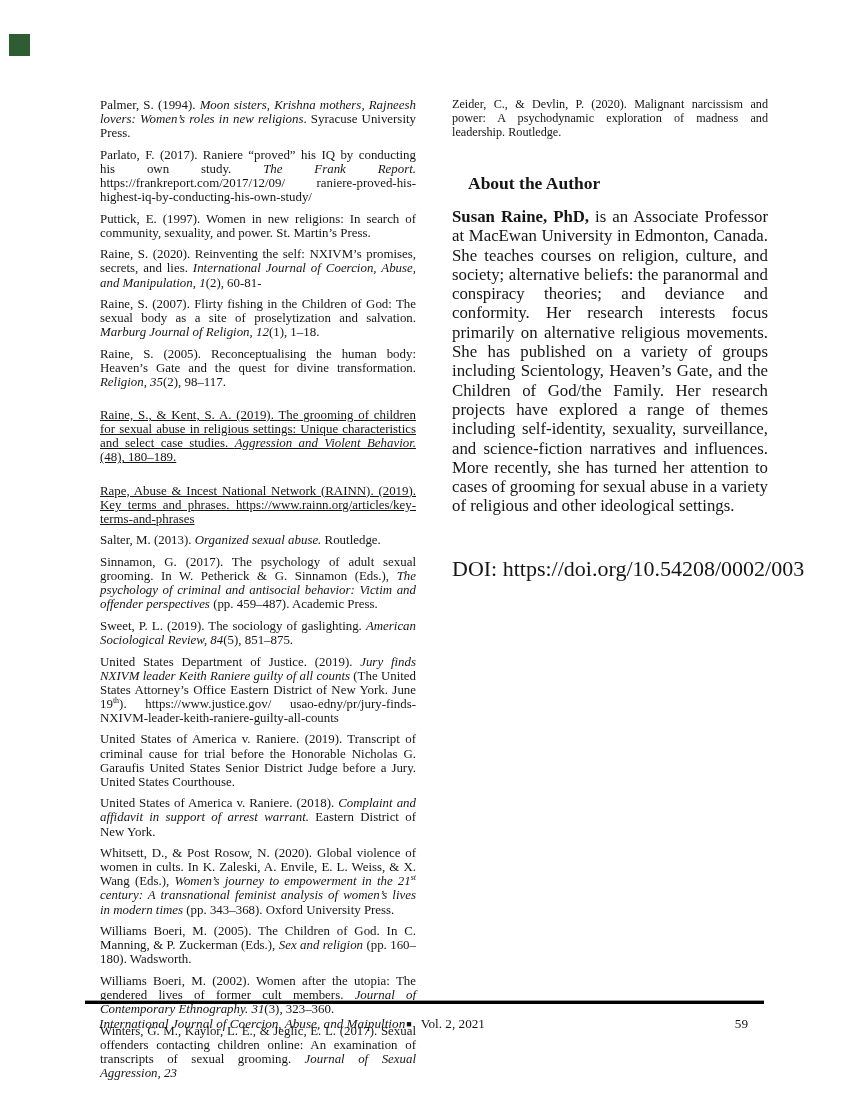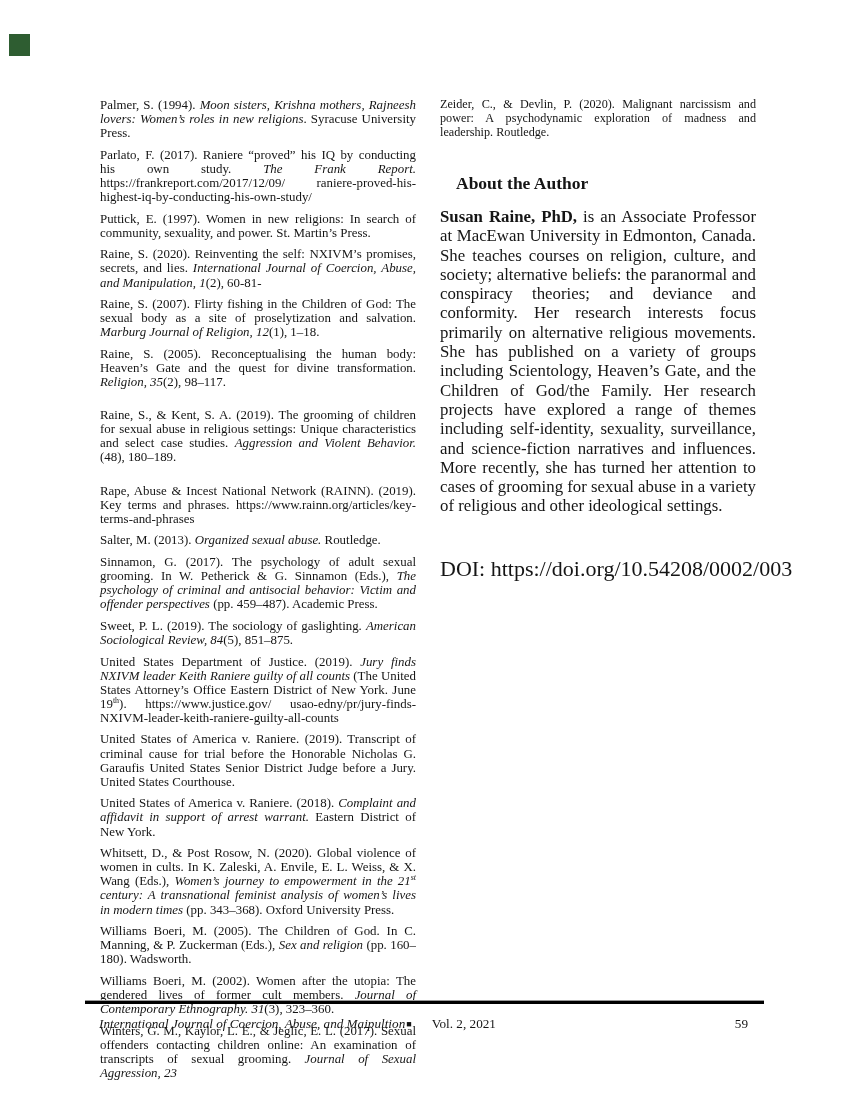--- a/index.html
+++ b/index.html
@@ -6,26 +6,26 @@
   body{
     width:849px;height:1100px;background:#ffffff;position:relative;
     font-family:"Liberation Serif", serif;color:#151515;
     -webkit-font-smoothing:antialiased;
   }
   .corner-marker{
     position:absolute;left:9px;top:34px;width:21px;height:22px;
   }
   .col{position:absolute;text-align:justify;}
   .col-left{left:100px;top:98px;width:316px;}
-  .col-right{left:440px;top:97px;width:316px;}
+  .col-right{left:452px;top:97px;width:316px;}
   .ref{
     font-size:12.9px;line-height:14.1px;margin:0 0 7.5px 0;
     overflow-wrap:anywhere;
   }
-  .ref.gap-before{margin-top:19px;}
+  .ref.gap-before{margin-top:19px;text-decoration:underline;}
   .refs-right .ref{font-size:12.2px;line-height:14px;}
   .about-heading{
     font-size:17.5px;font-weight:bold;margin:34px 0 0 16px;text-align:left;
   }
   .bio{
     font-size:16.8px;line-height:19.3px;margin:13px 0 0 0;text-align:justify;
   }
   .doi{
     font-size:22px;margin:40px 0 0 0;text-align:left;white-space:nowrap;
   }
@@ -34,21 +34,21 @@
     background:linear-gradient(#9a9a9a 0 1px,#ffffff 1px 1.5px,#000 1.5px 4px);
   }
   .footer-row{
     position:absolute;left:99px;top:1016px;width:649px;
     display:flex;justify-content:space-between;align-items:baseline;
     font-size:13.2px;
   }
   .footer-left{white-space:nowrap;}
   .footer-left i{font-style:italic;}
   .footer-bullet{font-size:9px;vertical-align:1px;margin-left:1px;}
-  .footer-volume{margin-left:20px;}
+  .footer-volume{margin-left:9px;}
   .footer-page{font-size:13.2px;}
   sup{font-size:0.62em;line-height:0;}
 </style>
 </head>
 <body>
 
 <div class="page">
 
   <div class="corner-marker" style="background: rgb(46, 93, 49);"></div>
 

